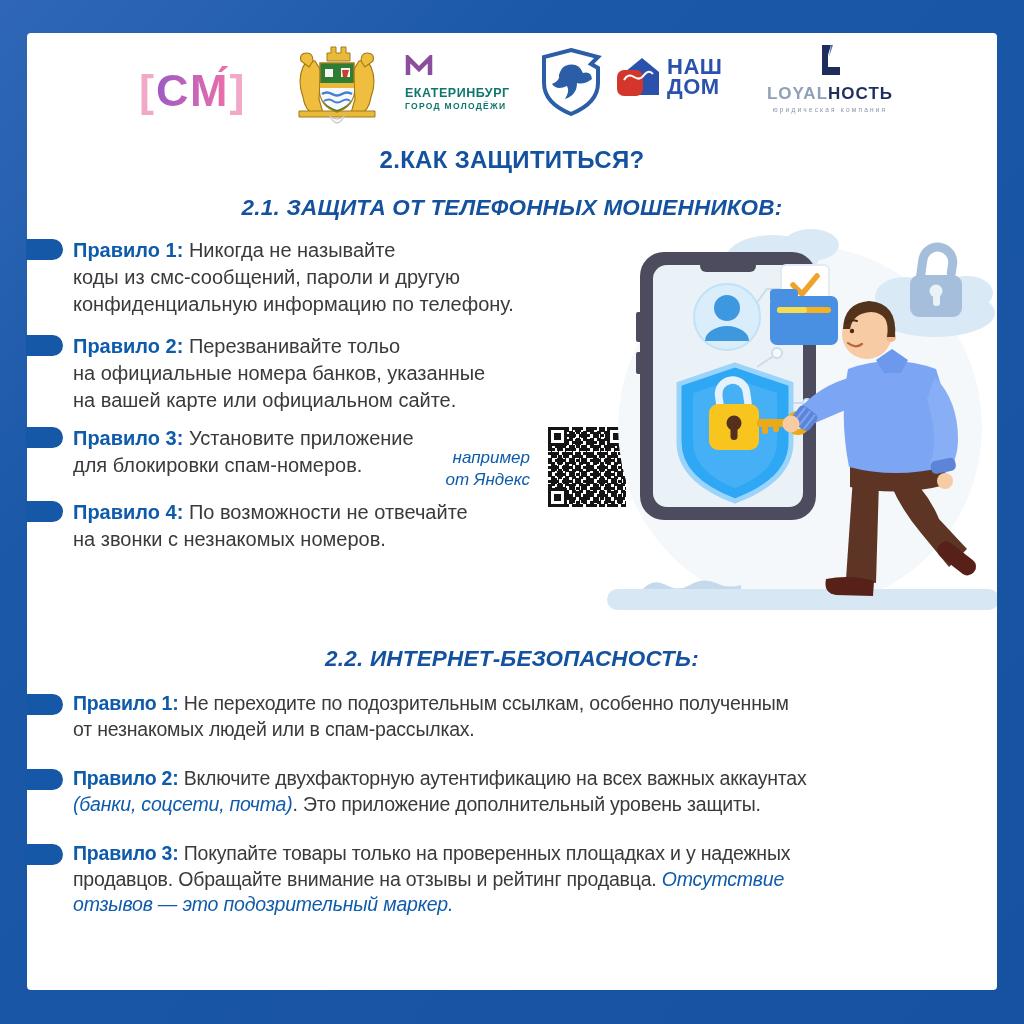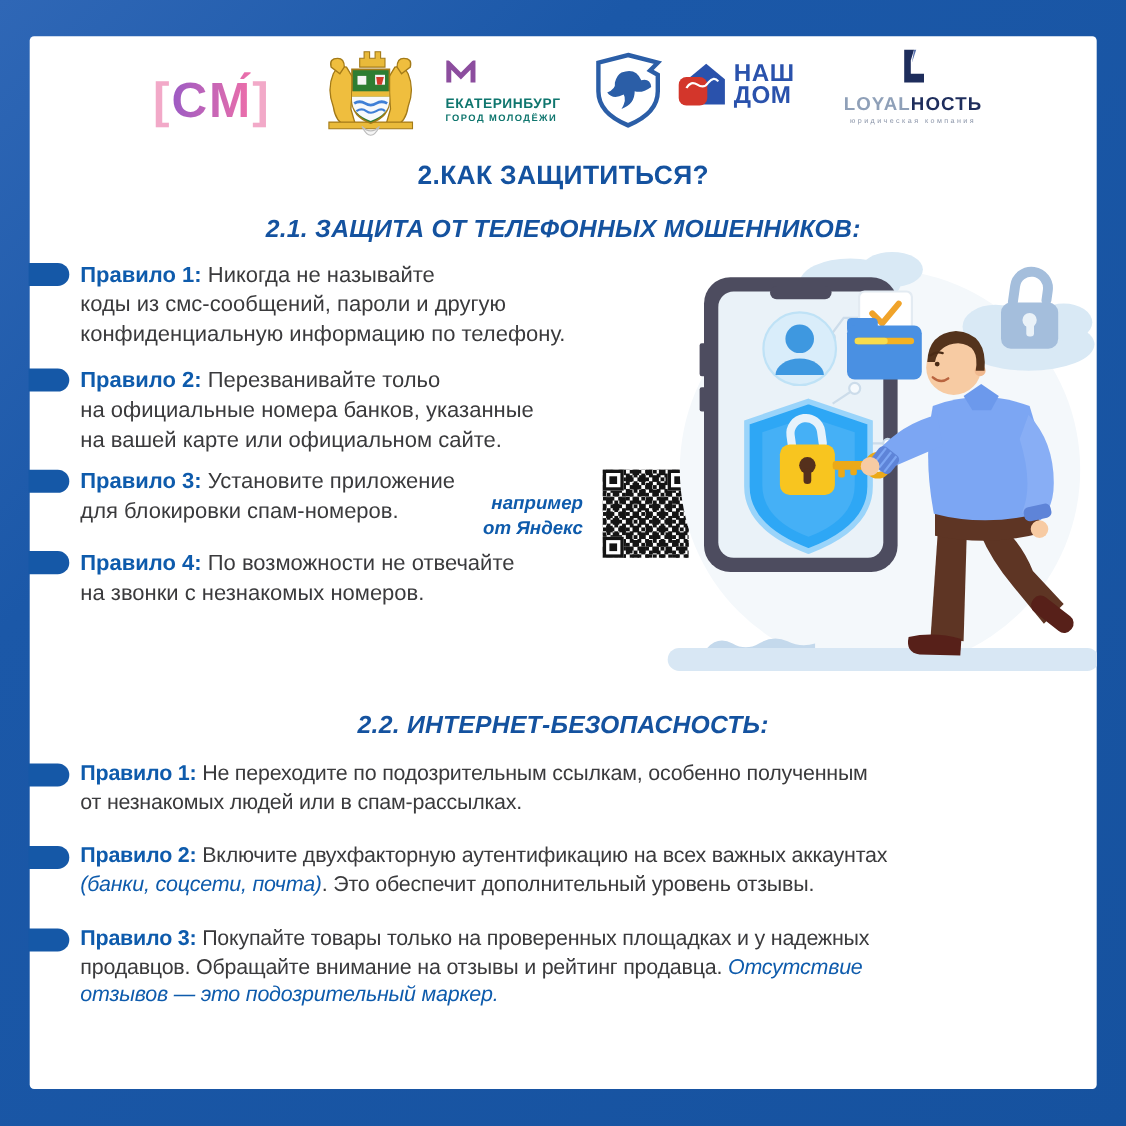--- a/index.html
+++ b/index.html
@@ -41,21 +41,21 @@
   .h2.s1{top:162px;}
   .h2.s2{top:613px;}
   
   .rule{position:absolute;left:46px;width:545px;font-size:20px;line-height:27px;color:#3a3a3c;}
   .rule .lbl{font-weight:700;color:#0e5bac;}
   .rule .txt{white-space:pre-line;}
   .sec2 .rule{width:908px;font-size:19.5px;line-height:25.5px;letter-spacing:-0.2px;}
   .em{color:#0e5bac;font-style:italic;white-space:pre-line;}
   
   .qr-note{position:absolute;left:343px;top:414px;width:160px;text-align:right;
-    font-size:17px;line-height:22px;font-weight:700;font-style:italic;color:#0e5bac;white-space:pre-line;}
+    font-size:17px;line-height:22px;font-weight:400;font-style:italic;color:#0e5bac;white-space:pre-line;}
   .qr{position:absolute;left:518px;top:391px;width:84px;height:86px;background:#fff;}
   .qr .pat{position:absolute;inset:3px;
     background-image:repeating-conic-gradient(#141414 0% 25%,transparent 0% 50%),
                      repeating-conic-gradient(#141414 0% 25%,#ffffff 0% 50%);
     background-size:7px 7px,12px 13px;background-position:0 0,3px 5px;}
   .fd{position:absolute;width:19px;height:19px;background:#fff;border:3px solid #141414;box-sizing:border-box;}
   .fd i{position:absolute;left:3px;top:3px;width:7px;height:7px;background:#141414;display:block;}
   .fd.tl{left:3px;top:3px;}.fd.tr{right:3px;top:3px;}.fd.bl{left:3px;bottom:3px;}
   .illus{position:absolute;left:578px;top:194px;}
 </style>
@@ -170,21 +170,21 @@
 
   <div class="sec2">
     <div class="rule" style="top:658px">
       <span class="lbl">Правило 1:</span>
       <span class="txt">Не переходите по подозрительным ссылкам, особенно полученным
 от незнакомых людей или в спам-рассылках.</span>
     </div>
     <div class="rule" style="top:733px">
       <span class="lbl">Правило 2:</span>
       <span class="txt">Включите двухфакторную аутентификацию на всех важных аккаунтах
-</span><span class="em">(банки, соцсети, почта)</span><span class="txt">. Это обеспечит дополнительный уровень отзывы.</span>
+</span><span class="em">(банки, соцсети, почта)</span><span class="txt">. Это приложение дополнительный уровень защиты.</span>
     </div>
     <div class="rule" style="top:808px">
       <span class="lbl">Правило 3:</span>
       <span class="txt">Покупайте товары только на проверенных площадках и у надежных
 продавцов. Обращайте внимание на отзывы и рейтинг продавца. </span><span class="em">Отсутствие
 отзывов — это подозрительный маркер.</span>
     </div>
   </div>
 
   <svg class="illus" width="396" height="400" viewBox="0 0 396 400">

